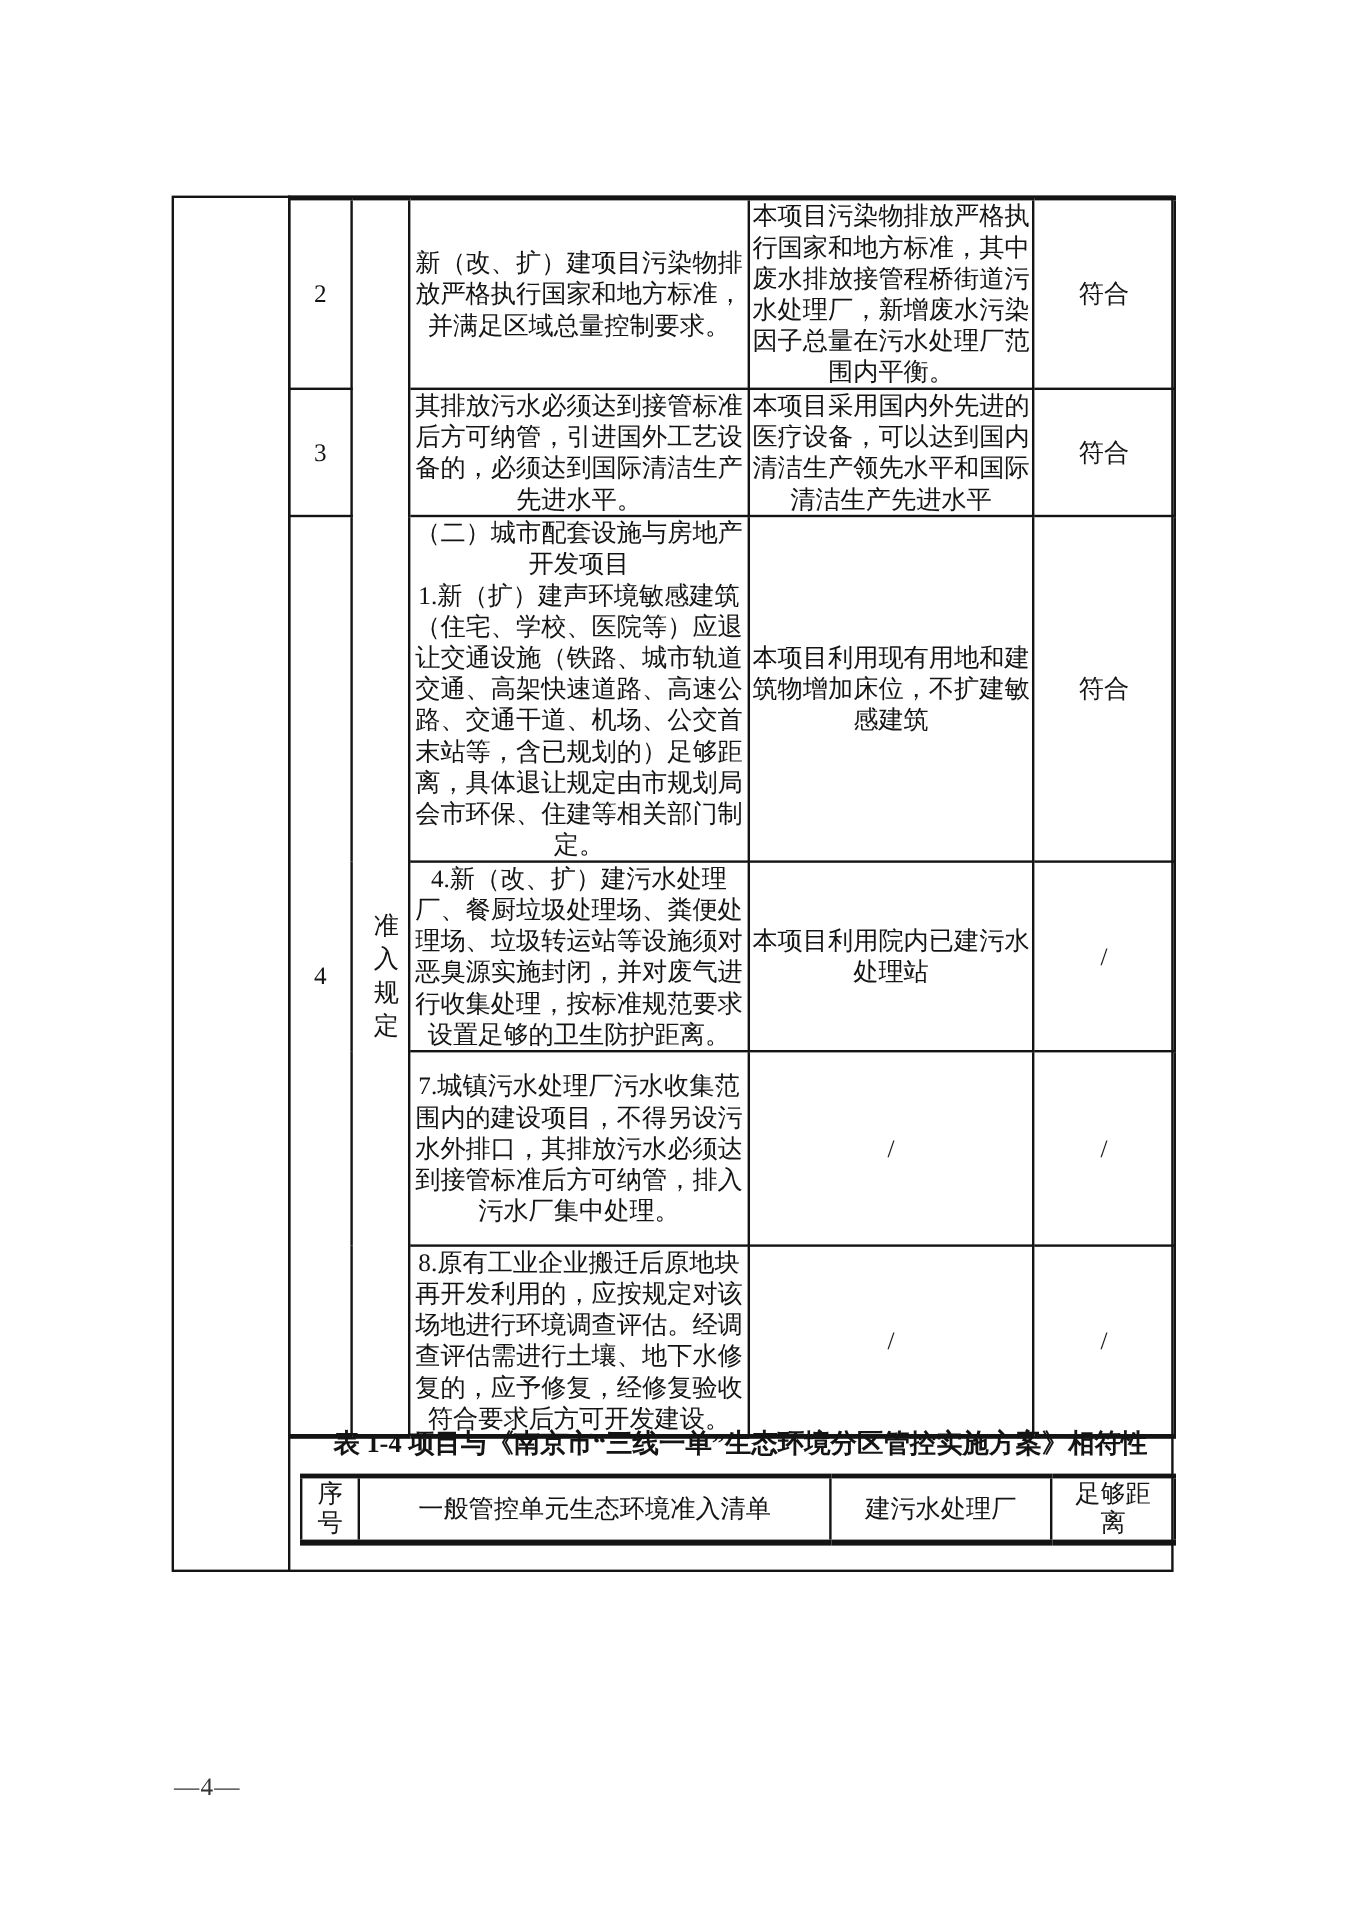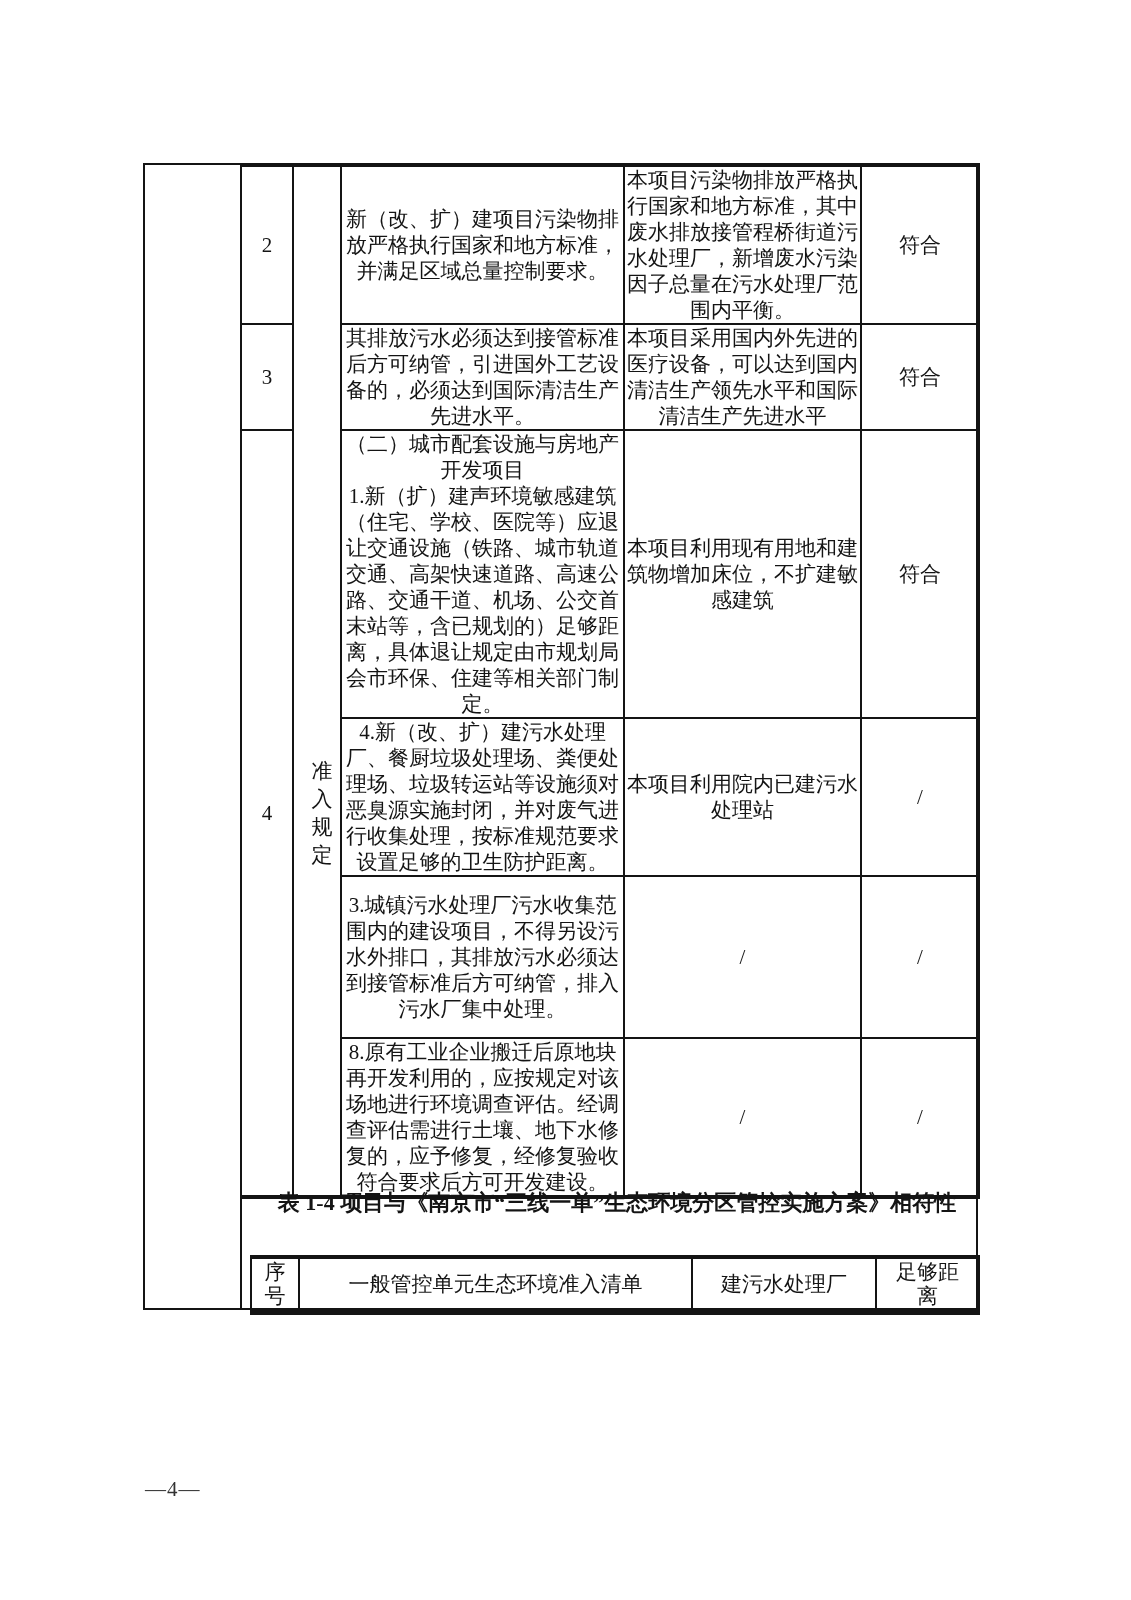--- a/index.html
+++ b/index.html
@@ -43,21 +43,21 @@
   }
   .req-heading { text-align: center; }
   .req-body { text-align: center; }
   
   .caption {
     position: absolute; left: 248px; top: 1186px; width: 738px;
     font-weight: bold; font-size: 22px; line-height: 33px;
     text-align: center; white-space: nowrap;
   }
   
-  #t2 { position: absolute; left: 250px; top: 1255px; width: 728px; }
+  #t2 { position: absolute; left: 250px; top: 1228px; width: 728px; }
   #t2 td {
     border-top: 4px solid #141414;
     border-bottom: 5px solid #141414;
     height: 55px; line-height: 24px; font-size: 21px;
   }
   #t2 td.h-no { padding: 0 10px; }
   #t2 td.h-res { padding: 0 15px; }
   
   .page-number {
     position: absolute; left: 145px; top: 1477px;
@@ -106,21 +106,21 @@
       </td>
       <td>本项目利用现有用地和建筑物增加床位，不扩建敏感建筑</td>
       <td>符合</td>
     </tr>
     <tr style="height:157px">
       <td>4.新（改、扩）建污水处理厂、餐厨垃圾处理场、粪便处理场、垃圾转运站等设施须对恶臭源实施封闭，并对废气进行收集处理，按标准规范要求设置足够的卫生防护距离。</td>
       <td>本项目利用院内已建污水处理站</td>
       <td>/</td>
     </tr>
     <tr style="height:162px">
-      <td>3.城镇污水处理厂污水收集范围内的建设项目，不得另设污水外排口，其排放污水必须达到接管标准后方可纳管，排入污水厂集中处理。</td>
+      <td>7.城镇污水处理厂污水收集范围内的建设项目，不得另设污水外排口，其排放污水必须达到接管标准后方可纳管，排入污水厂集中处理。</td>
       <td>/</td>
       <td>/</td>
     </tr>
     <tr style="height:155px">
       <td class="bb">8.原有工业企业搬迁后原地块再开发利用的，应按规定对该场地进行环境调查评估。经调查评估需进行土壤、地下水修复的，应予修复，经修复验收符合要求后方可开发建设。</td>
       <td class="bb">/</td>
       <td class="bb">/</td>
     </tr>
   </tbody>
     </table>

